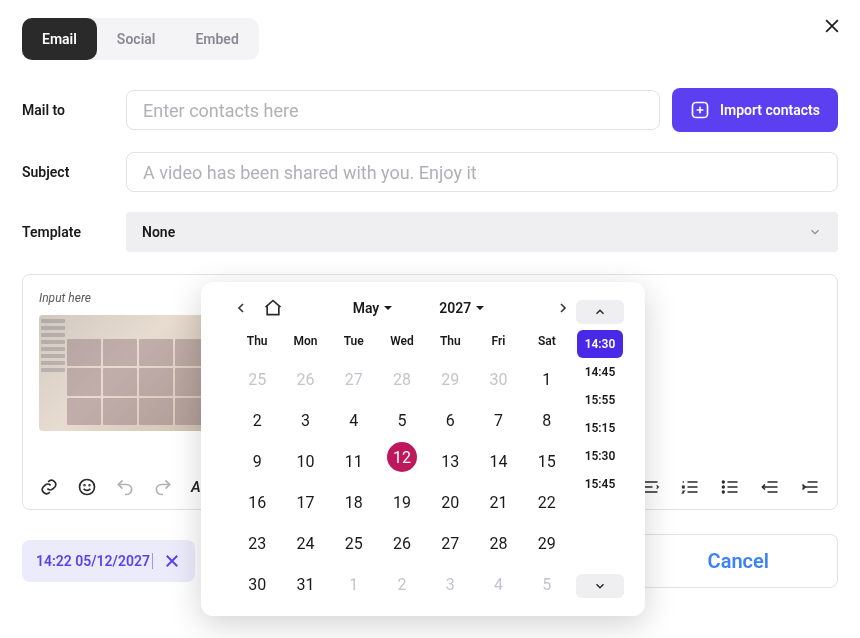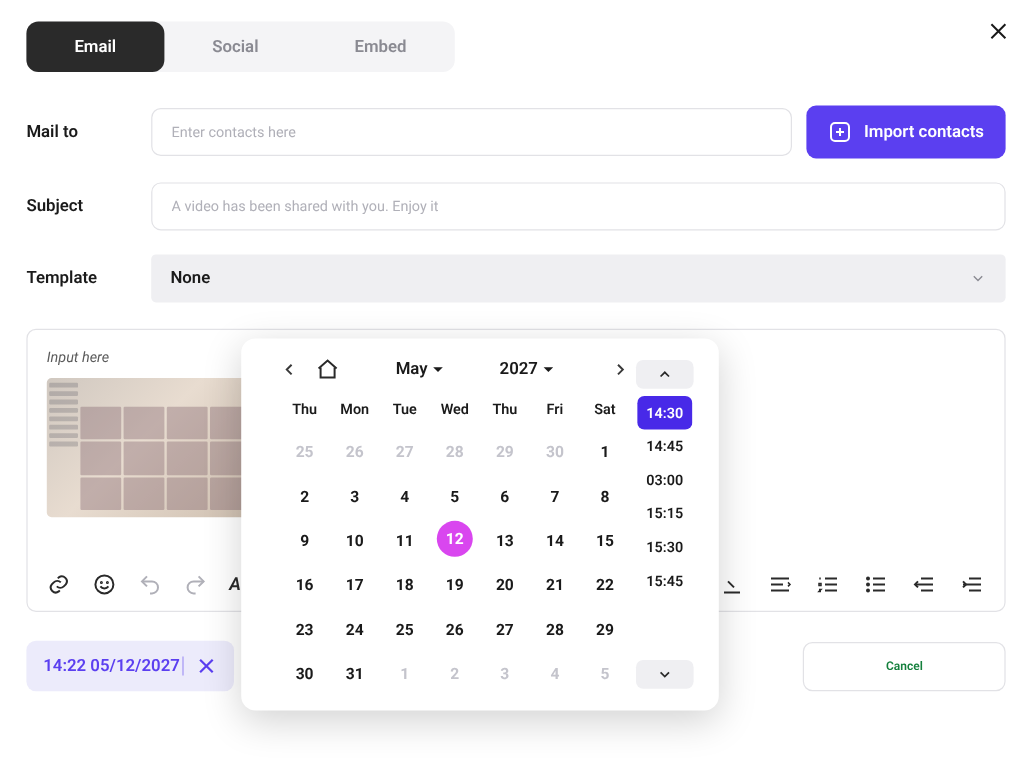--- a/index.html
+++ b/index.html
@@ -1,25 +1,25 @@
 <!DOCTYPE html>
 <html><head>
 <meta charset="utf-8">
 <style>
   * { box-sizing: border-box; margin: 0; padding: 0; font-family: -apple-system, BlinkMacSystemFont, "Segoe UI", Roboto, sans-serif; }
   body { width: 860px; height: 638px; background: #fff; position: relative; overflow: hidden; }
   .close-btn { position: absolute; top: 16px; right: 18px; cursor: pointer; }
   .close-btn svg { width: 20px; height: 20px; stroke: #1a1a1a; stroke-width: 2; }
   .tabs { display: flex; margin: 18px 0 0 22px; background: #f4f4f6; border-radius: 10px; width: fit-content; }
-  .tab { padding: 13px 40px; font-size: 14px; font-weight: 600; color: #8a8a92; cursor: pointer; border-radius: 10px; }
+  .tab { padding: 13px 20px; font-size: 14px; font-weight: 600; color: #8a8a92; cursor: pointer; border-radius: 10px; }
   .tab.active { background: #2a2a2a; color: #fff; }
   .form-row { display: flex; align-items: center; margin: 28px 22px 0 22px; gap: 8px; }
   .form-row.tight { margin-top: 20px; }
   .label { width: 96px; font-size: 14px; font-weight: 600; color: #1a1a1a; }
-  .text-input { flex: 1; height: 40px; border: 1px solid #e2e2e6; border-radius: 8px; padding: 0 16px; font-size: 12px; color: #1a1a1a; outline: none; }
+  .text-input { flex: 1; height: 40px; border: 1px solid #e2e2e6; border-radius: 8px; padding: 0 16px; font-size: 18px; color: #1a1a1a; outline: none; }
   .text-input::placeholder { color: #b0b0b8; }
   .import-btn { display: flex; align-items: center; gap: 10px; background: #5b3ff0; color: #fff; border: none; border-radius: 8px; padding: 12px 18px; font-size: 14px; font-weight: 600; cursor: pointer; margin-left: 4px; }
   .import-btn svg { width: 20px; height: 20px; }
   .select { flex: 1; height: 40px; background: #efeff2; border: none; border-radius: 4px; padding: 0 16px; font-size: 14px; font-weight: 600; color: #1a1a1a; display: flex; align-items: center; justify-content: space-between; cursor: pointer; }
   .select svg { width: 14px; height: 14px; stroke: #8a8a92; stroke-width: 2; }
   .editor-box { margin: 22px 22px 0 22px; border: 1px solid #e2e2e6; border-radius: 8px; padding: 16px; min-height: 236px; position: relative; font-style: italic; }
   .editor-placeholder { font-size: 12px; color: #5a5a5a; margin-bottom: 10px; }
   .thumb { width: 212px; height: 116px; background: linear-gradient(135deg, #d0c8c0 0%, #e8dcd0 40%, #c8b8a8 100%); border-radius: 4px; position: relative; overflow: hidden; }
   .thumb-grid { position: absolute; left: 28px; top: 24px; right: 6px; bottom: 6px; display: grid; grid-template-columns: repeat(5, 1fr); gap: 2px; }
   .thumb-cell { background: rgba(120,90,100,0.35); border-radius: 1px; }
@@ -32,37 +32,37 @@
   .tb-spacer { flex: 1; }
   .tb-right { display: flex; align-items: center; gap: 18px; }
   .tb-right .tb-icon { width: 22px; }
   .tb-right svg { stroke: #2a2a2a; }
   .footer { display: flex; align-items: center; margin: 24px 22px 0 22px; gap: 16px; }
   .send-btn { background: #5b3ff0; color: #fff; border: none; border-radius: 8px; padding: 14px 34px; font-size: 14px; font-weight: 700; cursor: pointer; }
   .schedule-chip { background: #ecebfb; border-radius: 8px; padding: 12px 14px; display: flex; align-items: center; gap: 10px; }
   .schedule-text { font-size: 14px; font-weight: 600; color: #5b3ff0; border-right: 1px solid rgba(91,63,240,0.5); padding-right: 2px; }
   .schedule-x { cursor: pointer; display: flex; }
   .schedule-x svg { width: 18px; height: 18px; stroke: #5b3ff0; stroke-width: 2.5; }
-  .cancel-btn { margin-left: auto; background: #fff; border: 1px solid #e2e2e6; border-radius: 8px; padding: 14px 68px; font-size: 10px; font-weight: 600; color: #15803d; cursor: pointer; }
-
-  .picker { position: absolute; left: 201px; top: 282px; width: 398px; background: #fff; border-radius: 12px; box-shadow: 0 8px 32px rgba(0,0,0,0.18); padding: 16px 16px 16px 32px; display: flex; gap: 0; }
+  .cancel-btn { margin-left: auto; background: #fff; border: 1px solid #e2e2e6; border-radius: 8px; padding: 14px 68px; font-size: 20px; font-weight: 600; color: #3b82f6; cursor: pointer; }
+
+  .picker { position: absolute; left: 201px; top: 282px; width: 444px; background: #fff; border-radius: 12px; box-shadow: 0 8px 32px rgba(0,0,0,0.18); padding: 16px 16px 16px 32px; display: flex; gap: 0; }
   .picker-cal { flex: 1; }
   .cal-head { display: flex; align-items: center; gap: 14px; margin-bottom: 10px; }
   .cal-nav { cursor: pointer; display:flex;}
   .cal-nav svg { width: 16px; height: 16px; stroke: #3a3a3a; stroke-width: 2.5; fill: none; }
   .cal-home { cursor: pointer; display:flex;}
   .cal-home svg { width: 20px; height: 20px; stroke: #2a2a2a; stroke-width: 2; fill: none; }
   .cal-spacer { flex: 1; }
   .cal-month { display: flex; align-items: center; gap: 4px; font-size: 14px; font-weight: 600; color: #1a1a1a; cursor: pointer; }
   .cal-month svg { width: 10px; height: 10px; fill: #1a1a1a; }
   .cal-grid { display: grid; grid-template-columns: repeat(7, 1fr); text-align: center; row-gap: 10px;}
   .cal-dow { font-size: 12px; font-weight: 600; color: #1a1a1a; padding: 6px 0; }
-  .cal-day { font-size: 13px; font-weight: 700; color: #1a1a1a; padding: 6px 0; cursor: pointer; border-radius: 999px; }
+  .cal-day { font-size: 16px; font-weight: 400; color: #1a1a1a; padding: 6px 0; cursor: pointer; border-radius: 999px; }
   .cal-day.other { color: #c4c4cc; }
-  .cal-day.selected { background: #d946ef; color: #fff; width: 30px; height: 30px; display:flex; align-items:center; justify-content:center; margin: -4px auto; }
+  .cal-day.selected { background: #be185d; color: #fff; width: 30px; height: 30px; display:flex; align-items:center; justify-content:center; margin: -4px auto; }
   .picker-time { width: 58px; display: flex; flex-direction: column; align-items: center; justify-content: space-between; }
   .time-arrow { width: 48px; height: 24px; background: #efeff2; border-radius: 6px; display: flex; align-items: center; justify-content: center; cursor: pointer; margin: 2px 0;}
   .time-arrow svg { width: 14px; height: 14px; stroke: #2a2a2a; stroke-width: 2.5; fill: none; }
   .time-list { flex: 1; overflow: hidden; margin: 4px 0; position: relative; }
   .time-item { font-size: 12px; font-weight: 600; color: #1a1a1a; padding: 7px 8px; text-align: center; cursor: pointer; border-radius: 6px; }
   .time-item.selected { background: #4829e8; color: #fff; }
   .tb-partial { font-size:15px; font-weight:600; color:#2a2a2a; }
 </style>
 </head>
 <body>
@@ -311,21 +311,21 @@
   <div class="picker-time">
     <div class="time-arrow">
         <svg viewBox="0 0 24 24">
           <path d="M6 15l6-6 6 6"></path>
         </svg>
       </div>
     <div class="time-list" id="time-list">
 
     <div class="time-item selected">14:30</div>
         <div class="time-item">14:45</div>
-        <div class="time-item">03:00</div>
+        <div class="time-item">15:55</div>
         <div class="time-item">15:15</div>
         <div class="time-item">15:30</div>
         <div class="time-item">15:45</div>
       </div>
     <div class="time-arrow">
         <svg viewBox="0 0 24 24">
           <path d="M6 9l6 6 6-6"></path>
         </svg>
       </div>
   </div>

